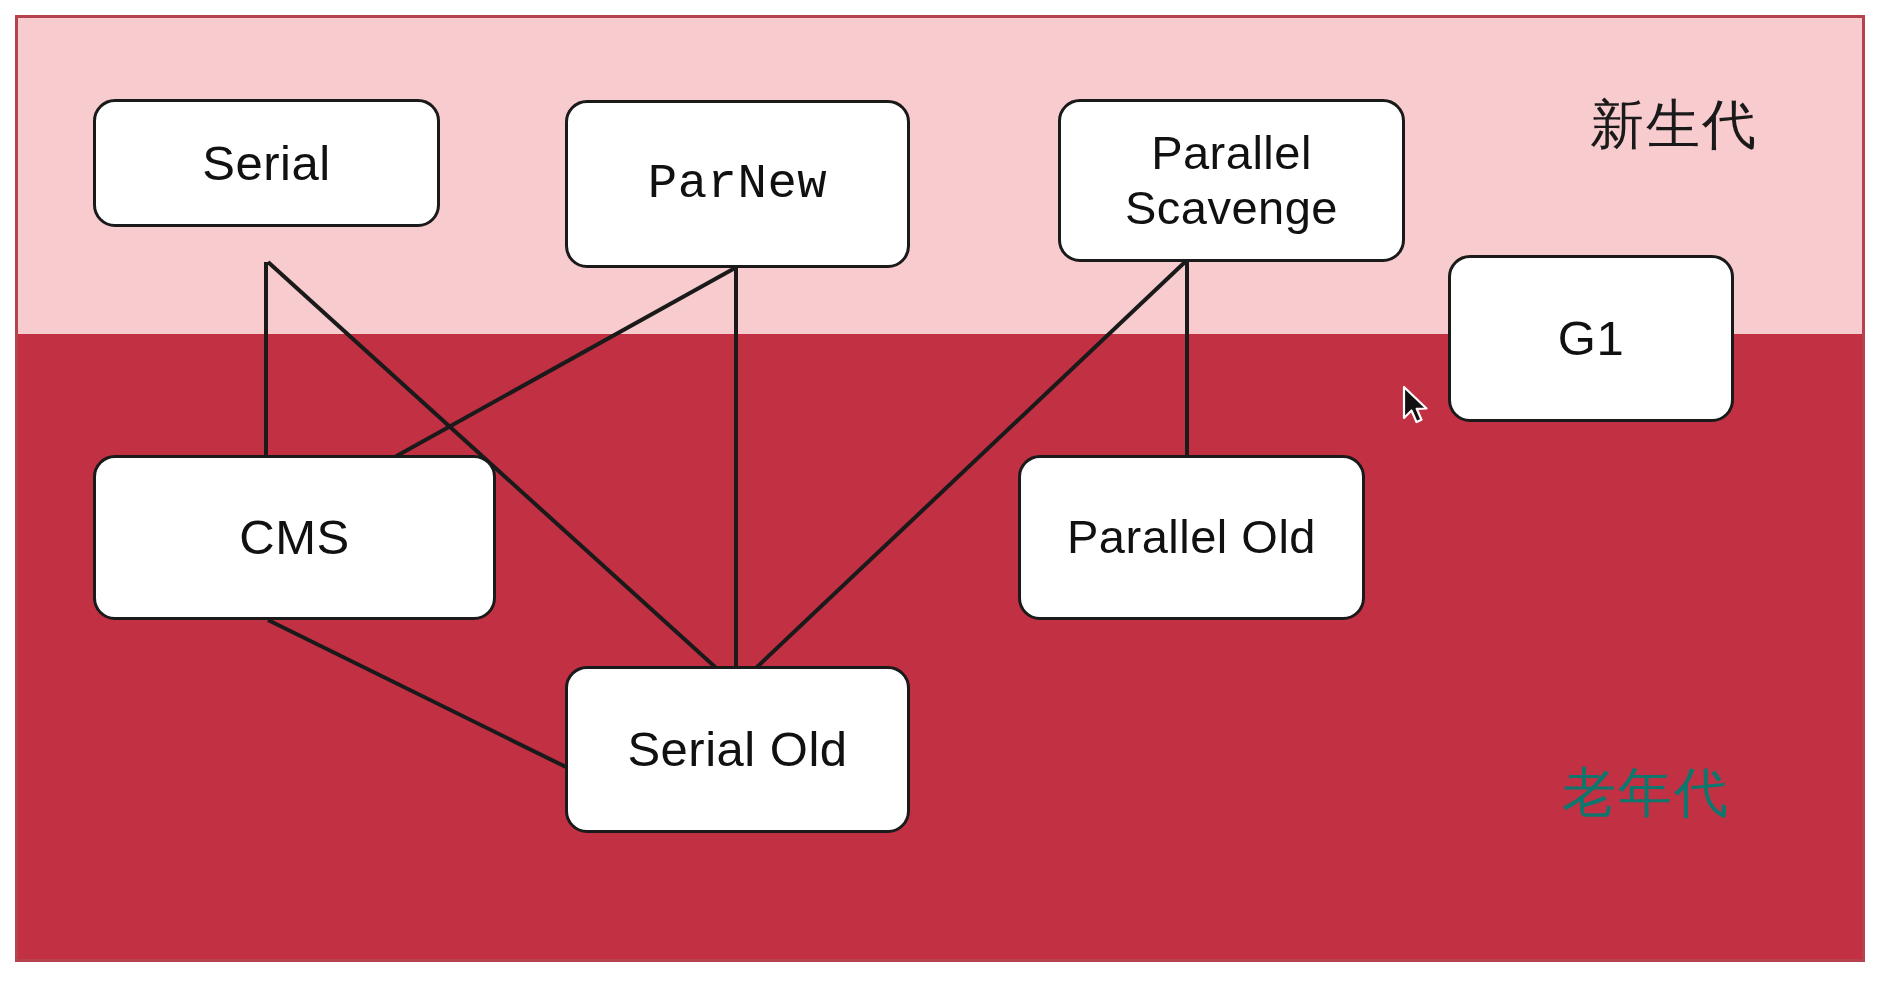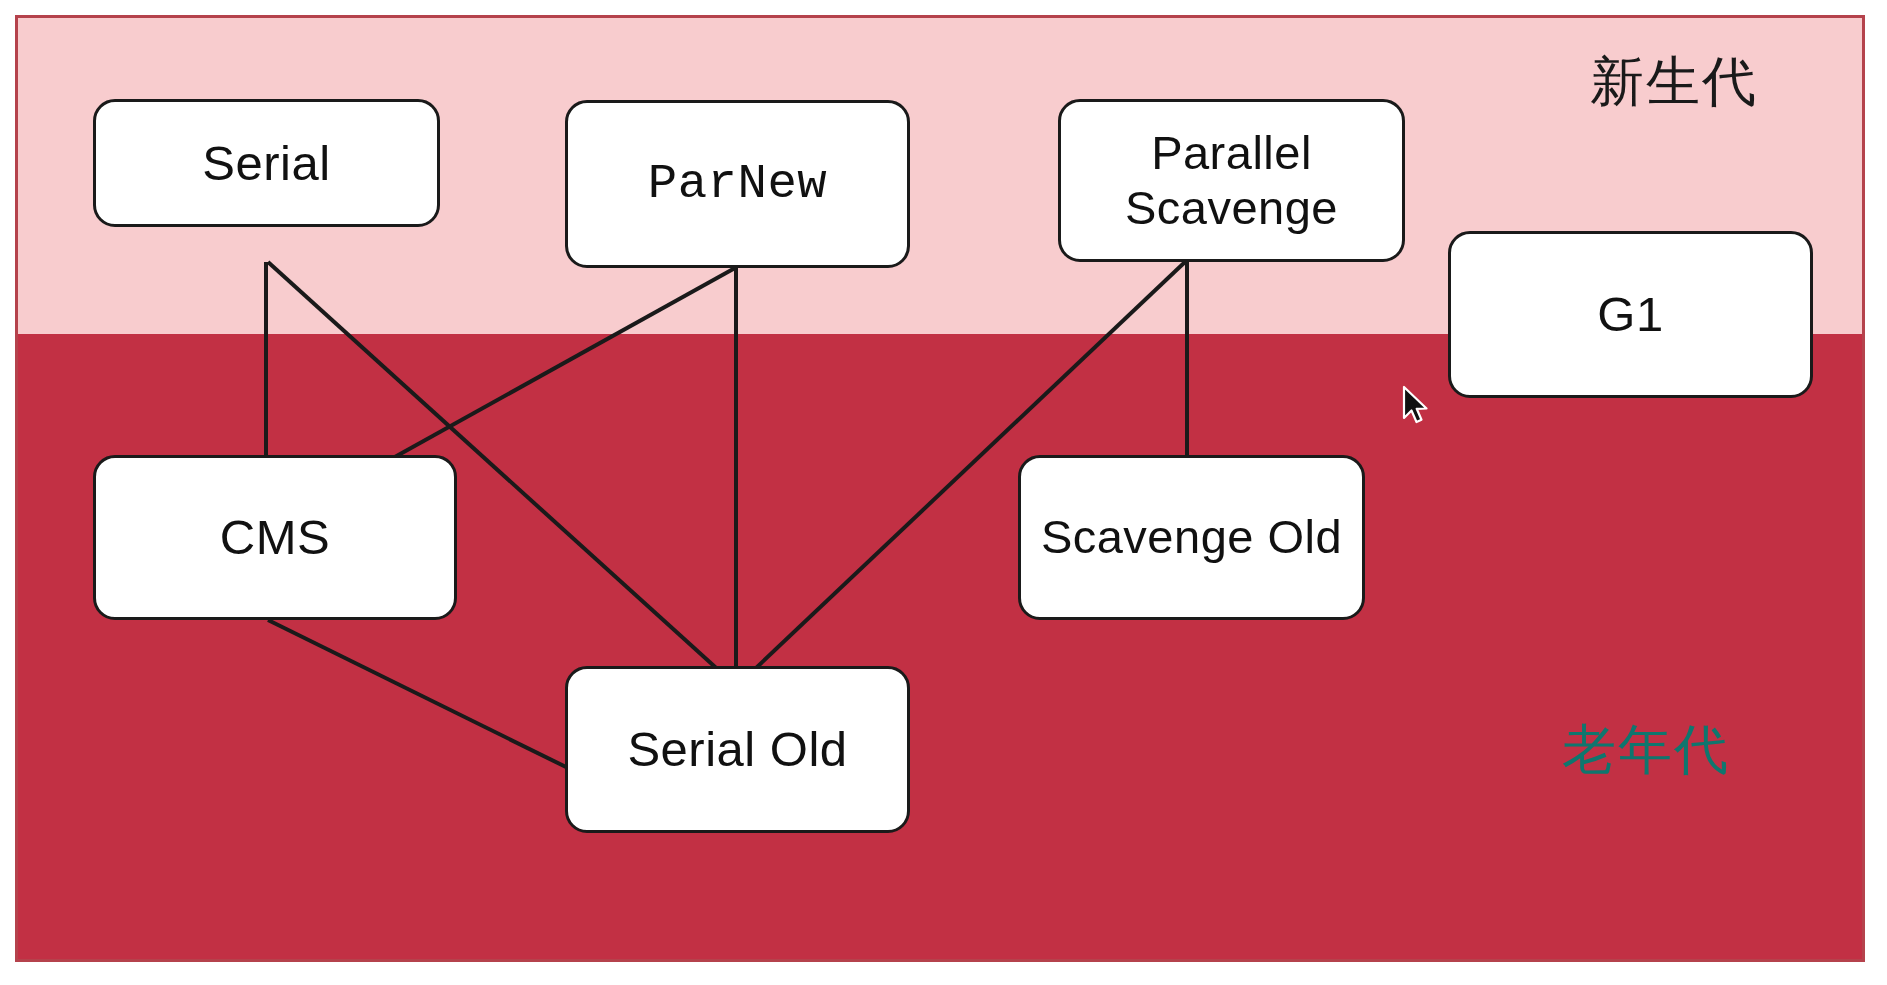--- a/index.html
+++ b/index.html
@@ -29,21 +29,22 @@
     height: 985px;
   }
 
   
   .zone-label {
     position: absolute;
     font-size: 54px;
     line-height: 1;
     letter-spacing: 2px;
     white-space: nowrap;
-    font-family: Liberation Serif, serif;
+    font-family: Liberation Mono, monospace;
+    margin-top: 47px;
   }
   #label-young {
     left: 1590px;
     top: 55px;
     color: #1a1a1a;
   }
   #label-old {
     left: 1562px;
     top: 723px;
     color: #0f766e;
@@ -105,25 +106,25 @@
 
   <div class="zone-label" id="label-young">新生代</div>
   <div class="zone-label" id="label-old">老年代</div>
 
   <div class="node" id="node-serial" style="left:93px; top:99px; width:347px; height:128px;">Serial</div>
 
   <div class="node" id="node-parnew" style="left:565px; top:100px; width:345px; height:168px;font-family:Liberation Mono, monospace;">ParNew</div>
 
   <div class="node two-line" id="node-parallel-scavenge" style="left:1018px; top:99px; width:347px; height:163px;margin-left:40px;">Parallel Scavenge</div>
 
-  <div class="node" id="node-g1" style="left:1448px; top:231px; width:365px; height:167px;">G1</div>
+  <div class="node" id="node-g1" style="left:1448px; top:255px; width:286px; height:167px;">G1</div>
 
-  <div class="node" id="node-cms" style="left:93px; top:455px; width:364px; height:165px;text-align:center;">CMS</div>
+  <div class="node" id="node-cms" style="left:93px; top:455px; width:403px; height:165px;text-align:center;">CMS</div>
 
-  <div class="node two-line" id="node-parallel-old" style="left:1018px; top:455px; width:347px; height:165px;">Scavenge Old</div>
+  <div class="node two-line" id="node-parallel-old" style="left:1018px; top:455px; width:347px; height:165px;">Parallel Old</div>
 
   <div class="node" id="node-serial-old" style="left:565px; top:666px; width:345px; height:167px;">Serial Old</div>
 
   <svg id="mouse-cursor" viewBox="0 0 30 42" xmlns="http://www.w3.org/2000/svg">
     <path d="M3 2 L3 33 L10.5 25.5 L15.5 37 L20.5 34.8 L15.7 23.8 L25.5 23.5 Z" fill="#111111" stroke="#FFFFFF" stroke-width="2.2" stroke-linejoin="round"></path>
   </svg>
 
 </div>
 
 </body></html>

